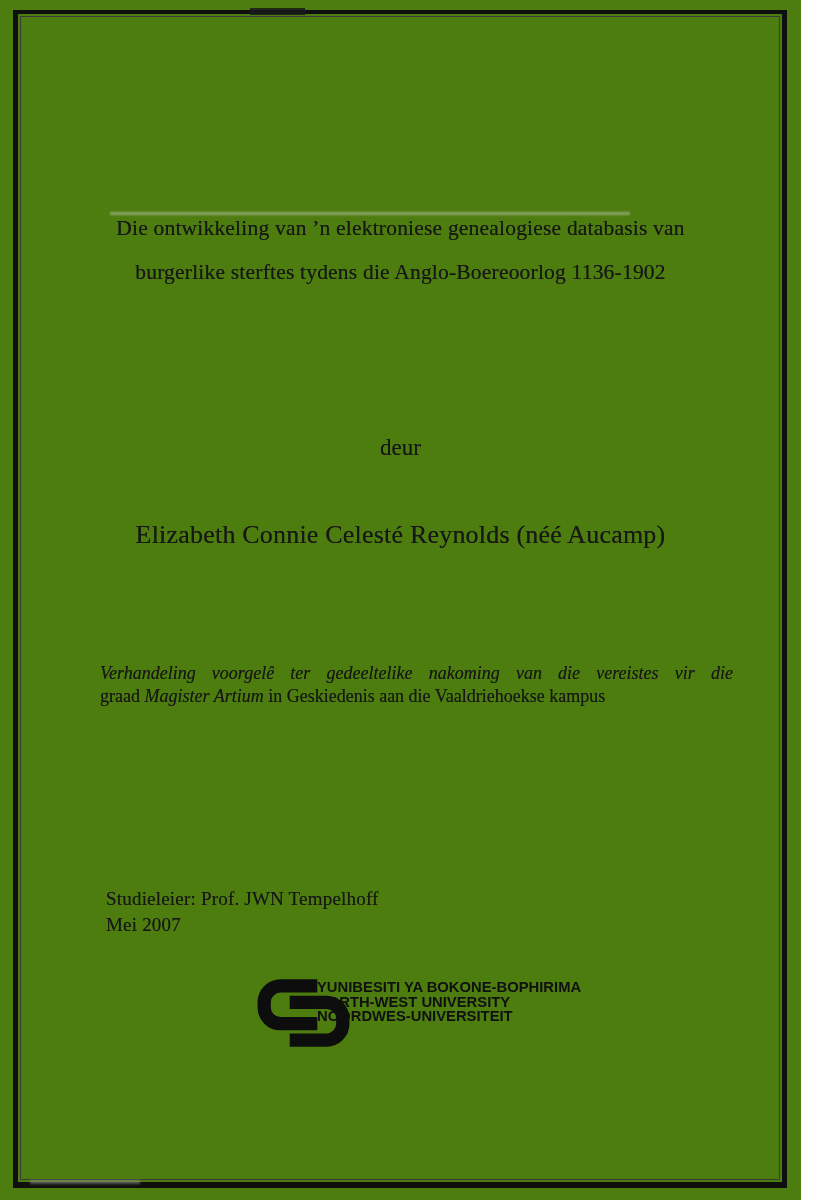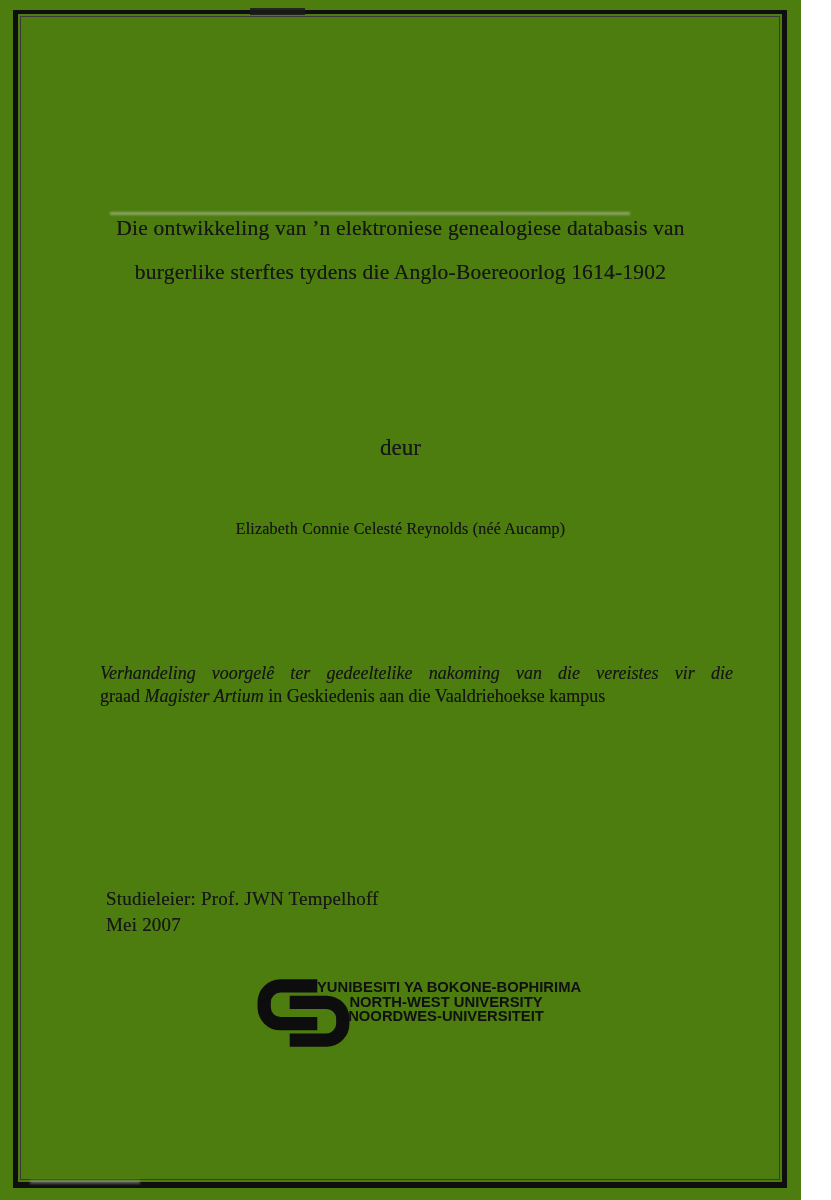--- a/index.html
+++ b/index.html
@@ -47,21 +47,21 @@
     position: absolute;
     top: 435px; left: 0; right: 0;
     text-align: center;
     font-size: 23px;
     text-shadow: 0 0 0.5px rgba(0,0,0,0.5);
   }
   .author {
     position: absolute;
     top: 520px; left: 0; right: 0;
     text-align: center;
-    font-size: 16px;
+    font-size: 26px;
     letter-spacing: 0.2px;
     text-shadow: 0 0 0.5px rgba(0,0,0,0.55);
   }
   .statement {
     position: absolute;
     top: 662px; left: 100px;
     width: 633px;
     font-size: 18px;
     line-height: 22.6px;
     text-shadow: 0 0 0.5px rgba(0,0,0,0.5);
@@ -94,21 +94,21 @@
   .logo-mark path {
     fill: none;
     stroke: #0d0d0d;
     stroke-width: 13;
     stroke-linecap: butt;
   }
   .logo-text {
     position: absolute;
     top: 5px; left: 62px;
     width: 258px;
-    text-align: center;
+    text-align: left;
     font-family: "Liberation Sans", sans-serif;
     font-weight: 700;
     font-size: 14.8px;
     line-height: 14.6px;
     letter-spacing: 0px;
     color: #101010;
     white-space: nowrap;
   }
   
   .smudge {
@@ -144,21 +144,21 @@
 
   <div class="frame-outer"></div>
   <div class="frame-inner"></div>
 
   <div class="smudge smudge-a"></div>
   <div class="smudge smudge-b"></div>
   <div class="smudge smudge-c"></div>
 
   <h1 class="title">
     <span class="tline">Die ontwikkeling van ’n elektroniese genealogiese databasis van</span>
-    <span class="tline">burgerlike sterftes tydens die Anglo-Boereoorlog 1614-1902</span>
+    <span class="tline">burgerlike sterftes tydens die Anglo-Boereoorlog 1136-1902</span>
   </h1>
 
   <div class="byline">deur</div>
 
   <div class="author">Elizabeth Connie Celesté Reynolds (néé Aucamp)</div>
 
   <div class="statement">
     <div class="just">Verhandeling voorgelê ter gedeeltelike nakoming van die vereistes vir die</div>
     <div><span>graad </span><em>Magister Artium</em><span> in Geskiedenis aan die Vaaldriehoekse kampus</span></div>
   </div>

